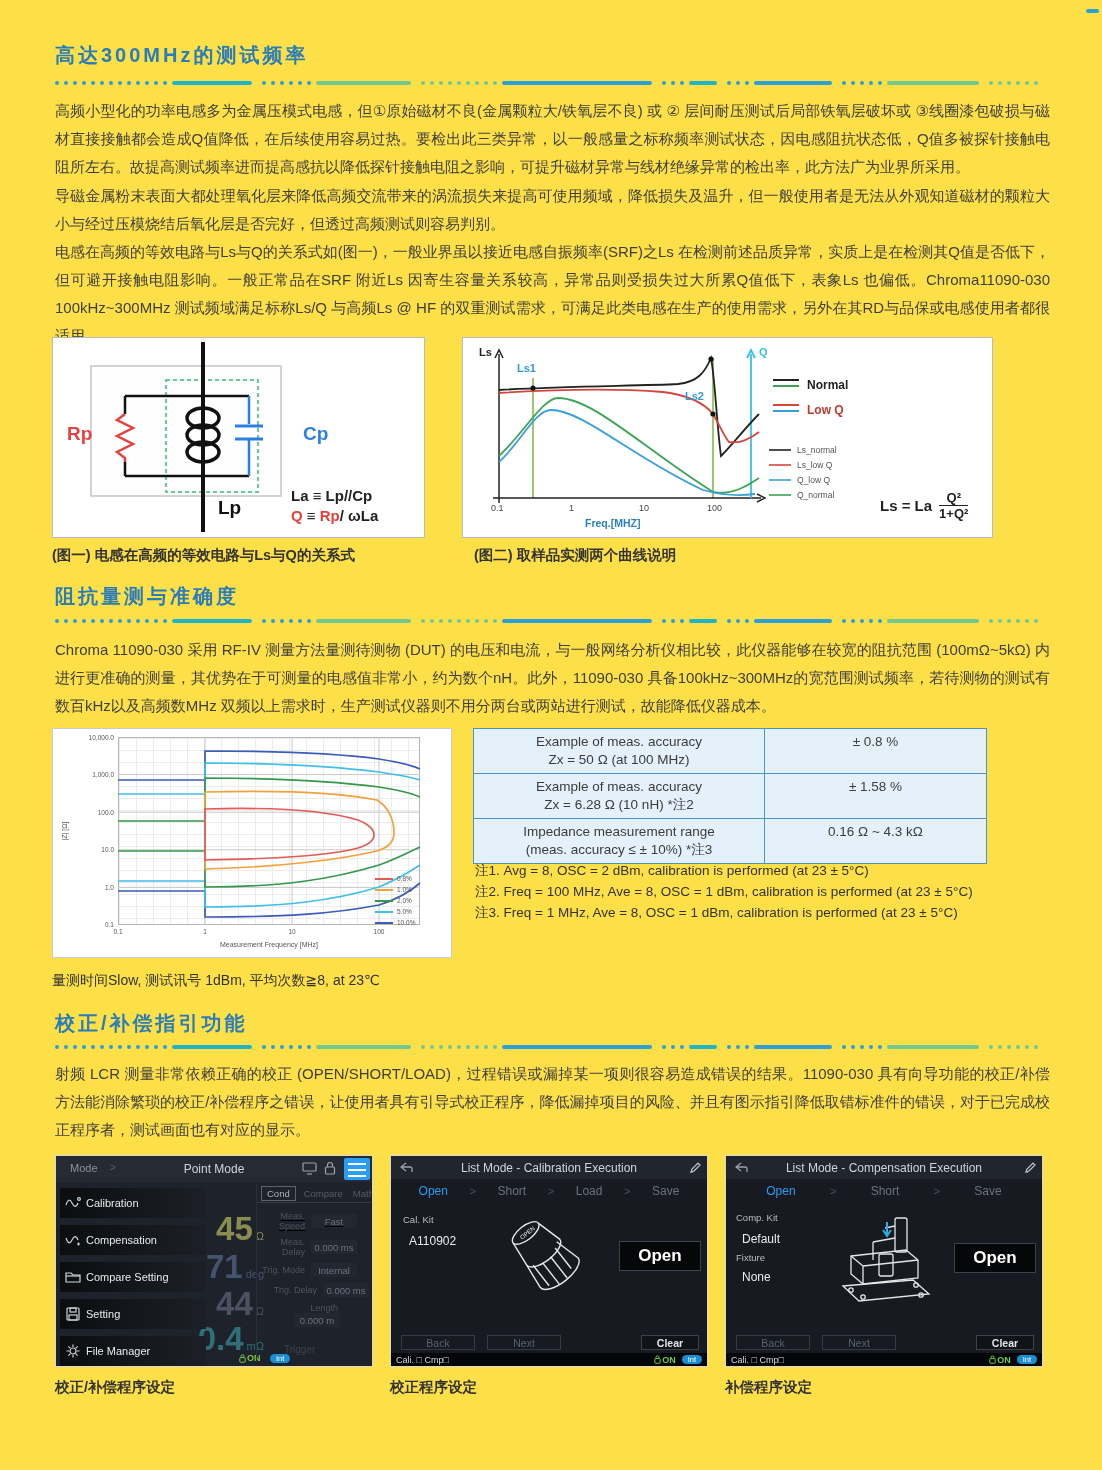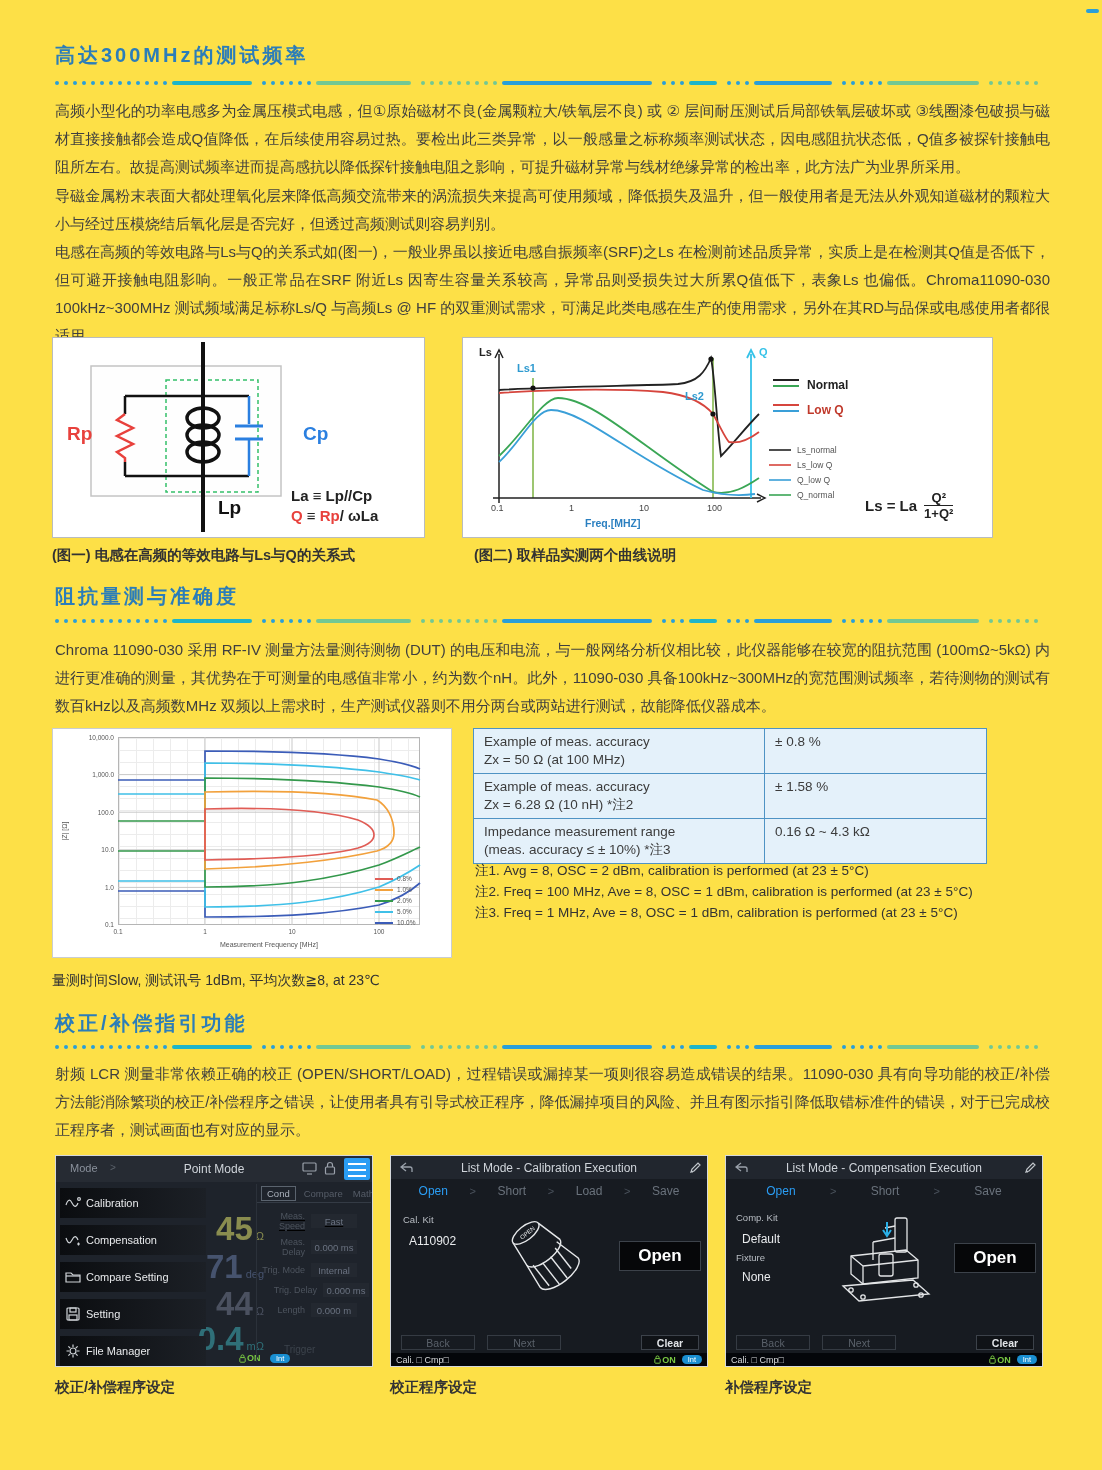--- a/index.html
+++ b/index.html
@@ -9,21 +9,21 @@
   .sec-title{font-size:20px;color:#2b7db9;font-weight:600;letter-spacing:3px;}
   .body-text{font-size:15px;line-height:28px;color:#3f3f3f;text-align:justify;}
   .divider{display:flex;align-items:center;height:6px;overflow:hidden;}
   .dv-dot{width:4px;height:4px;border-radius:50%;margin-right:5px;flex:none;}
   .dv-dash{height:4.5px;border-radius:2.5px;margin-right:10px;flex:none;}
   .fig-box{background:#fff;border:1.5px solid #b9bcbe;box-sizing:border-box;}
   .fig-caption{font-size:14.5px;color:#333;font-weight:600;}
   
   .acc-table{border-collapse:collapse;width:514px;}
   .acc-table td{border:1.5px solid #4e93c4;background:#e4f1fa;padding:4px 10px;vertical-align:top;
-    font-size:13.5px;color:#3c3c3c;line-height:18px;height:41px;box-sizing:border-box;}
+    font-size:13.5px;color:#3c3c3c;line-height:18px;height:41px;box-sizing:border-box;text-align:center;}
   .acc-table td.val{width:222px;}
   .notes{font-size:13.5px;color:#333;line-height:21px;}
   .meas-note{font-size:14px;color:#333;}
   
   .chart-box{background:#fff;border:1px solid #c9cdd1;box-sizing:border-box;}
   .plot-grid{position:absolute;left:65px;top:8px;width:302px;height:188px;border:1px solid #b5b5b5;box-sizing:border-box;
     background:
       repeating-linear-gradient(to right,#ececec 0 1px,transparent 1px 17px),
       repeating-linear-gradient(to bottom,#ececec 0 1px,transparent 1px 12px);}
   
@@ -197,21 +197,21 @@
         <line x1="306" y1="112" x2="328" y2="112" stroke="#222" stroke-width="1.6"></line>
         <text x="334" y="115">Ls_normal</text>
         <line x1="306" y1="127" x2="328" y2="127" stroke="#d6453d" stroke-width="1.6"></line>
         <text x="334" y="130">Ls_low Q</text>
         <line x1="306" y1="142" x2="328" y2="142" stroke="#3a9fd8" stroke-width="1.6"></line>
         <text x="334" y="145">Q_low Q</text>
         <line x1="306" y1="157" x2="328" y2="157" stroke="#3aa655" stroke-width="1.6"></line>
         <text x="334" y="160">Q_normal</text>
       </g>
     </svg>
-    <div class="abs frac-eq" style="left:402px;top:152px;">
+    <div class="abs frac-eq" style="left:417px;top:152px;">
       <span>Ls = La</span>
       <span class="frac">
           <span class="num">Q²</span>
           <span class="den">1+Q²</span>
         </span>
     </div>
   </div>
   <div class="abs fig-caption" style="left:474px;top:546px;">(图二) 取样品实测两个曲线说明</div>
 
   <div class="abs sec-title" style="left:55px;top:583px;">阻抗量测与准确度</div>
@@ -457,21 +457,21 @@
           <span class="panel-value">0.000 ms</span>
         </div>
       <div style="display:flex;align-items:center;margin-top:6px;">
           <span class="panel-label">Trig. Mode</span>
           <span class="panel-value">Internal</span>
         </div>
       <div style="display:flex;align-items:center;margin-top:6px;margin-left:12px;">
           <span class="panel-label">Trig. Delay</span>
           <span class="panel-value">0.000 ms</span>
         </div>
-      <div style="display:flex;align-items:center;margin-top:6px;">
+      <div style="display:flex;align-items:center;margin-top:6px;flex-direction:column;">
           <span class="panel-label">Length</span>
           <span class="panel-value">0.000 m</span>
         </div>
     </div>
 
     <div class="menu-item" style="top:32px;">
       <span class="mi-icon">
           <svg width="16" height="16" viewBox="0 0 16 16" fill="none" stroke="#d0d4d8" stroke-width="1.2">
             <path d="M1,10 C3,4 5,4 7,8 S11,13 13,8"></path>
             <circle cx="14" cy="4" r="1.4"></circle>

